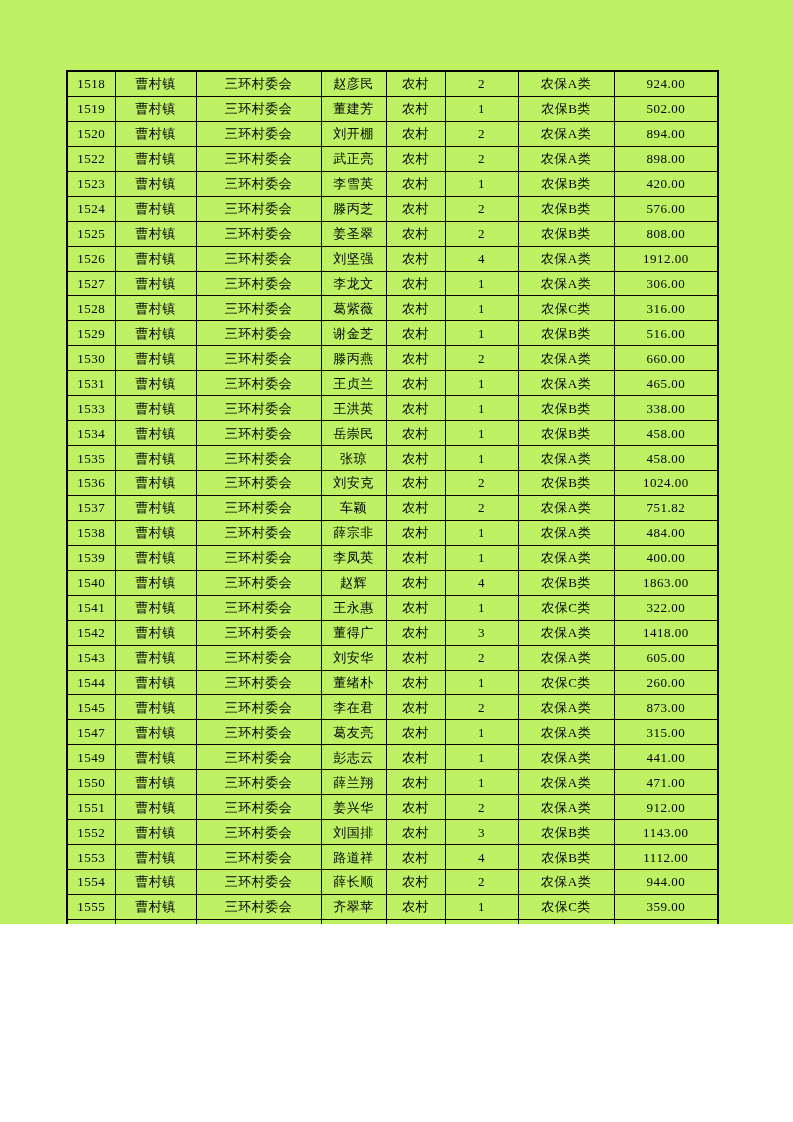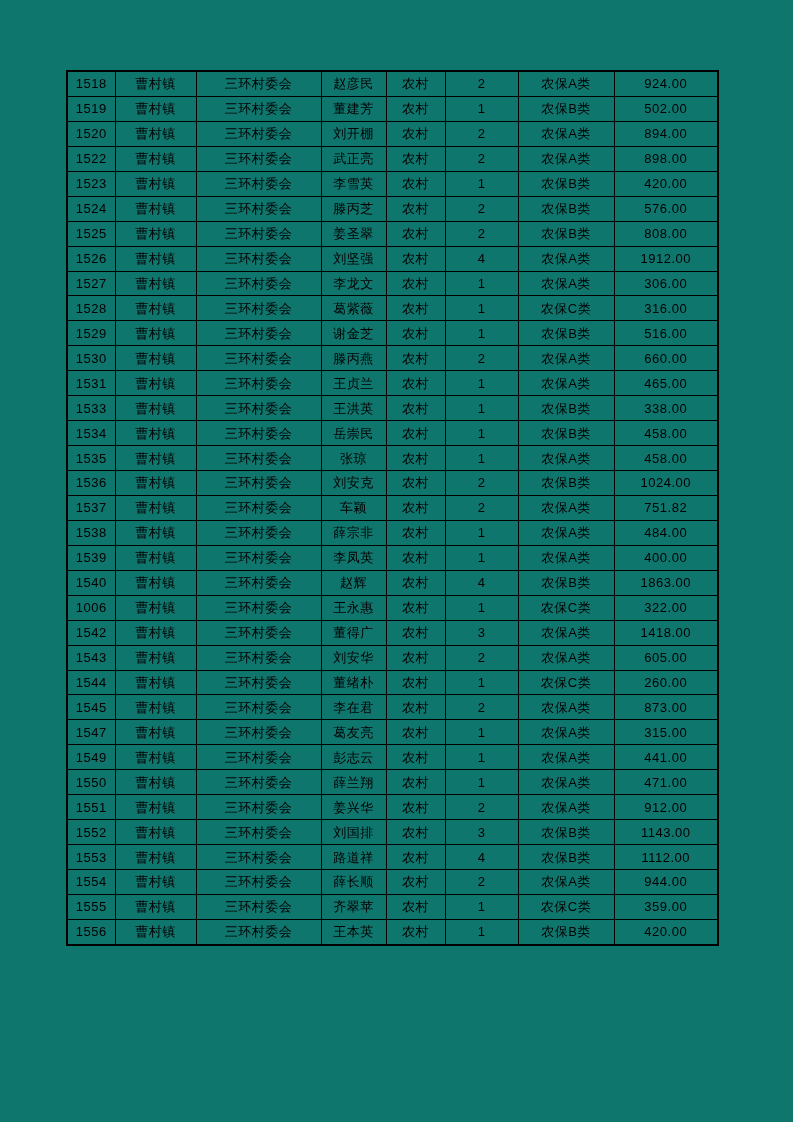--- a/index.html
+++ b/index.html
@@ -3,23 +3,23 @@
 <meta charset="utf-8">
 <style>
   html, body {
     margin: 0;
     padding: 0;
     background: #ffffff;
   }
   .page {
     position: relative;
     width: 793px;
-    height: 1122px;
-    background: #0f766e;
-    font-family: Liberation Sans, sans-serif;
+    height: 924px;
+    background: #bef264;
+    font-family: Liberation Serif, serif;
     overflow: hidden;
   }
   table.register {
     position: absolute;
     left: 66px;
     top: 70px;
     width: 651px;
     border-collapse: collapse;
     table-layout: fixed;
     border: 2px solid #000000;
@@ -266,21 +266,21 @@
           <td>1540</td>
           <td>曹村镇</td>
           <td>三环村委会</td>
           <td>赵辉</td>
           <td>农村</td>
           <td>4</td>
           <td>农保B类</td>
           <td>1863.00</td>
         </tr>
         <tr>
-          <td>1006</td>
+          <td>1541</td>
           <td>曹村镇</td>
           <td>三环村委会</td>
           <td>王永惠</td>
           <td>农村</td>
           <td>1</td>
           <td>农保C类</td>
           <td>322.00</td>
         </tr>
         <tr>
           <td>1542</td>

